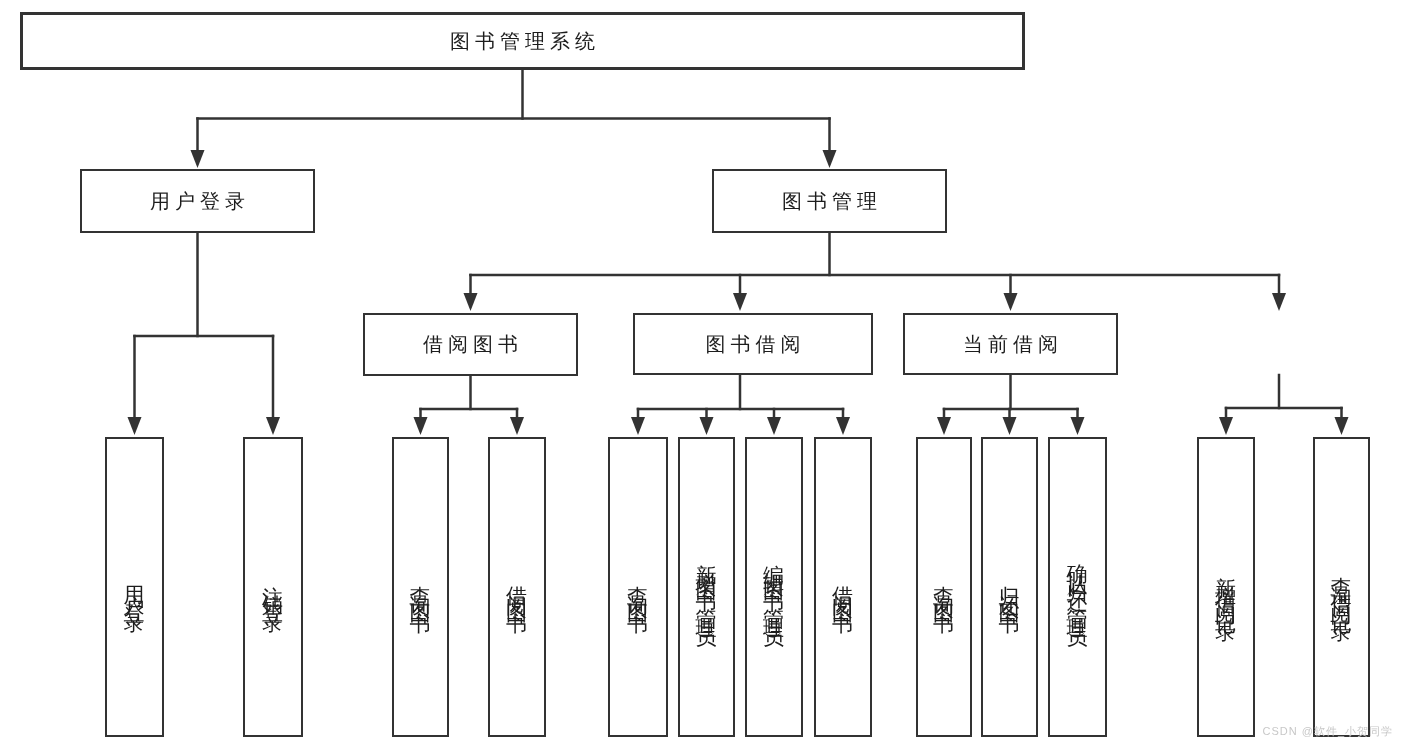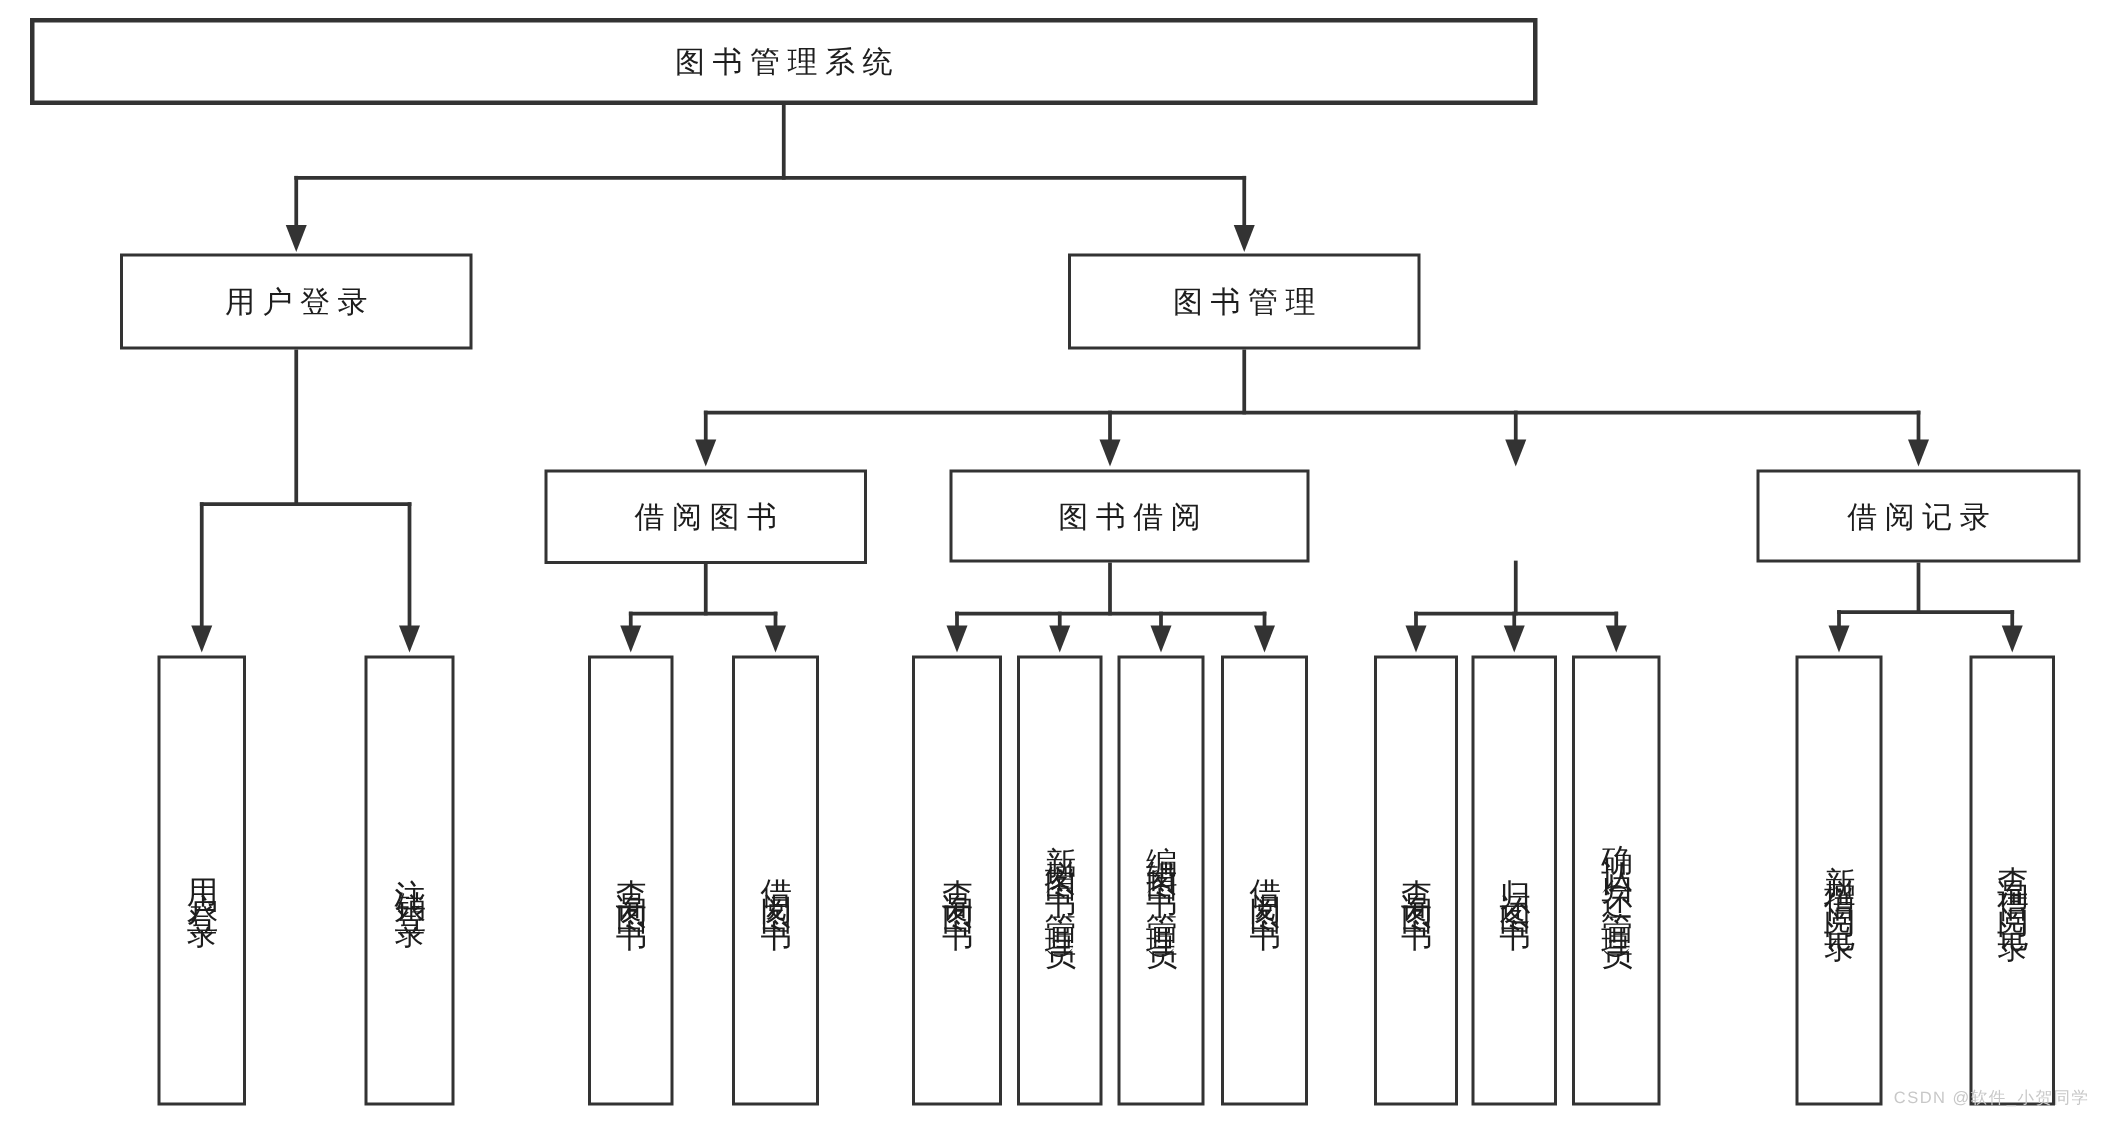--- a/index.html
+++ b/index.html
@@ -121,22 +121,22 @@
   <div class="hbox" style="left:712px;top:169px;width:235px;height:64px">
     <span>图书管理</span>
   </div>
 
   <div class="hbox" style="left:363px;top:313px;width:215px;height:63px">
     <span>借阅图书</span>
   </div>
   <div class="hbox" style="left:633px;top:313px;width:240px;height:62px">
     <span>图书借阅</span>
   </div>
-  <div class="hbox" style="left:1171px;top:313px;width:216px;height:62px">
-    <span>借阅记录</span>
+  <div class="hbox" style="left:903px;top:313px;width:215px;height:62px">
+    <span>当前借阅</span>
   </div>
 
   <div class="vbox" style="left:105px;top:437px;width:59px;height:300px">
     <span>用户登录</span>
   </div>
   <div class="vbox" style="left:243px;top:437px;width:60px;height:300px">
     <span>注销登录</span>
   </div>
 
   <div class="vbox" style="left:392px;top:437px;width:57px;height:300px">

